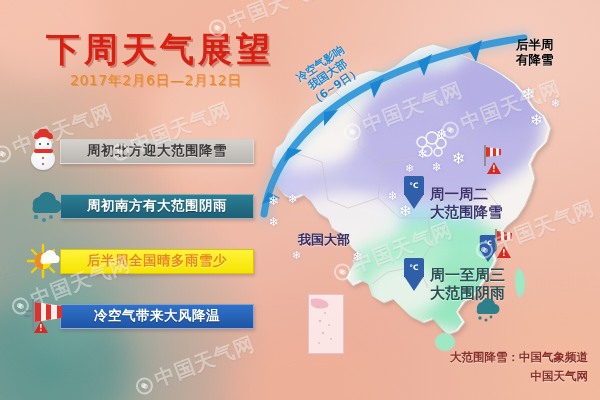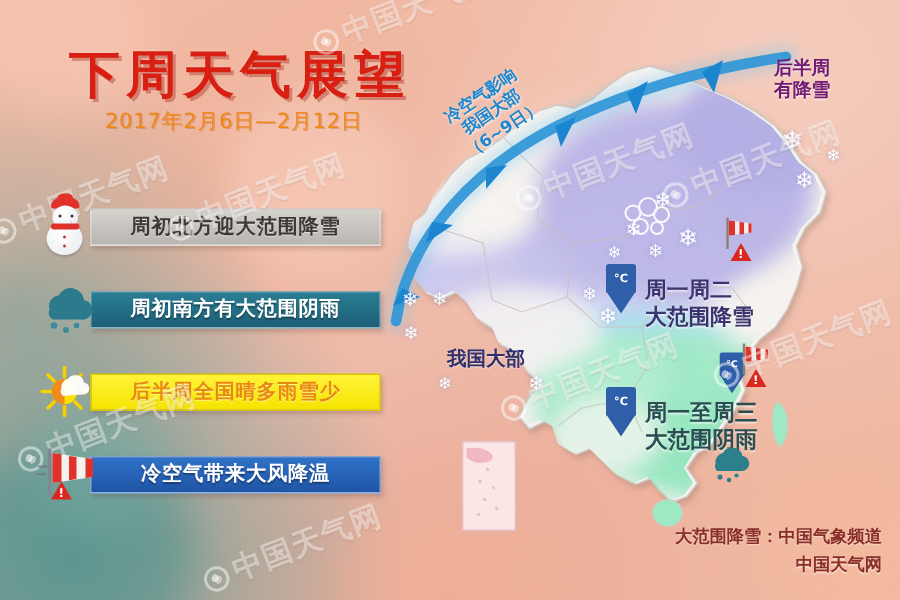--- a/index.html
+++ b/index.html
@@ -115,21 +115,21 @@
   .map-label {
     position:absolute; font-weight:bold; white-space:pre; line-height:1.22;
     text-shadow:0 1px 1px rgba(255,255,255,.55);
   }
   .lbl-front {
     left:282px; top:55px; width:92px;
     color:#1b86cf; font-size:11px; text-align:center;
     transform:rotate(-34deg);
     text-shadow:0 1px 2px rgba(255,255,255,.8);
   }
-  .lbl-ne     { left:516px; top:37px; color:#701a75; font-size:12.5px; text-align:left; }
+  .lbl-ne     { left:516px; top:37px; color:#000000; font-size:12.5px; text-align:left; }
   .lbl-snow   { left:430px; top:186px; color:#3c3470; font-size:14.5px; }
   .lbl-rain   { left:430px; top:266px; color:#2a4f52; font-size:15px; }
   .lbl-west   { left:298px; top:232px; color:#2e2f6b; font-size:13px; }
 
   .deg-arrow { position:absolute; width:20px; height:34px; }
   .deg-arrow .box {
     position:absolute; left:0; top:0; width:20px; height:19px;
     background:#2f5fa8; color:#fff; font-size:7.5px; font-weight:bold;
     display:flex; align-items:center; justify-content:center;
     border-radius:2px 2px 0 0;

